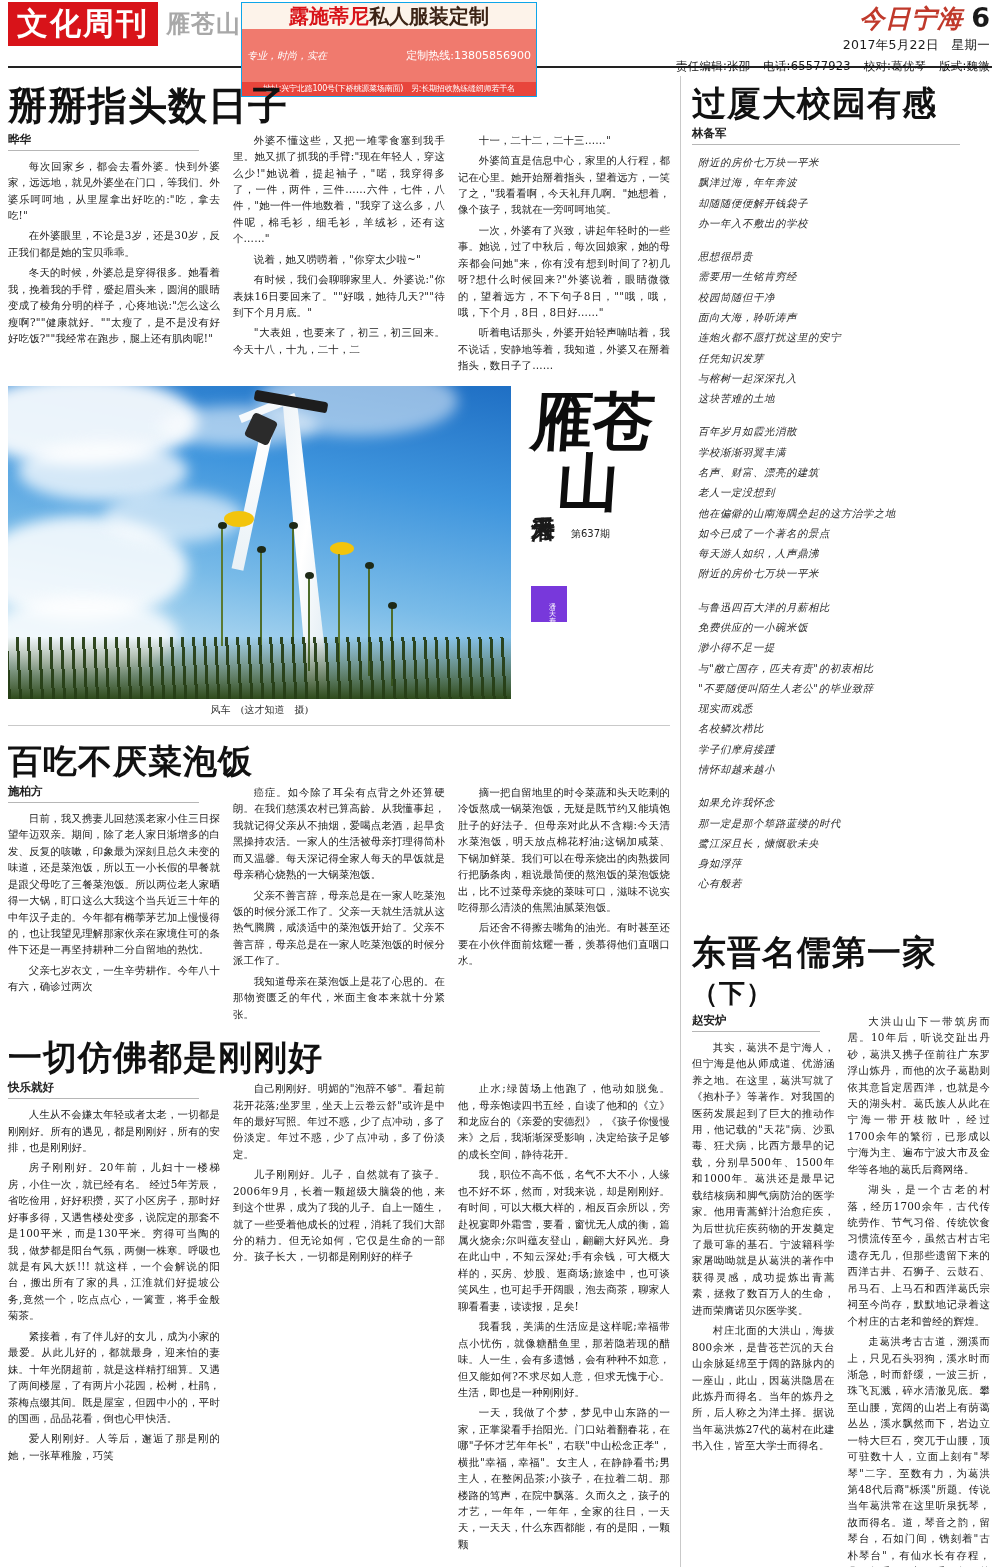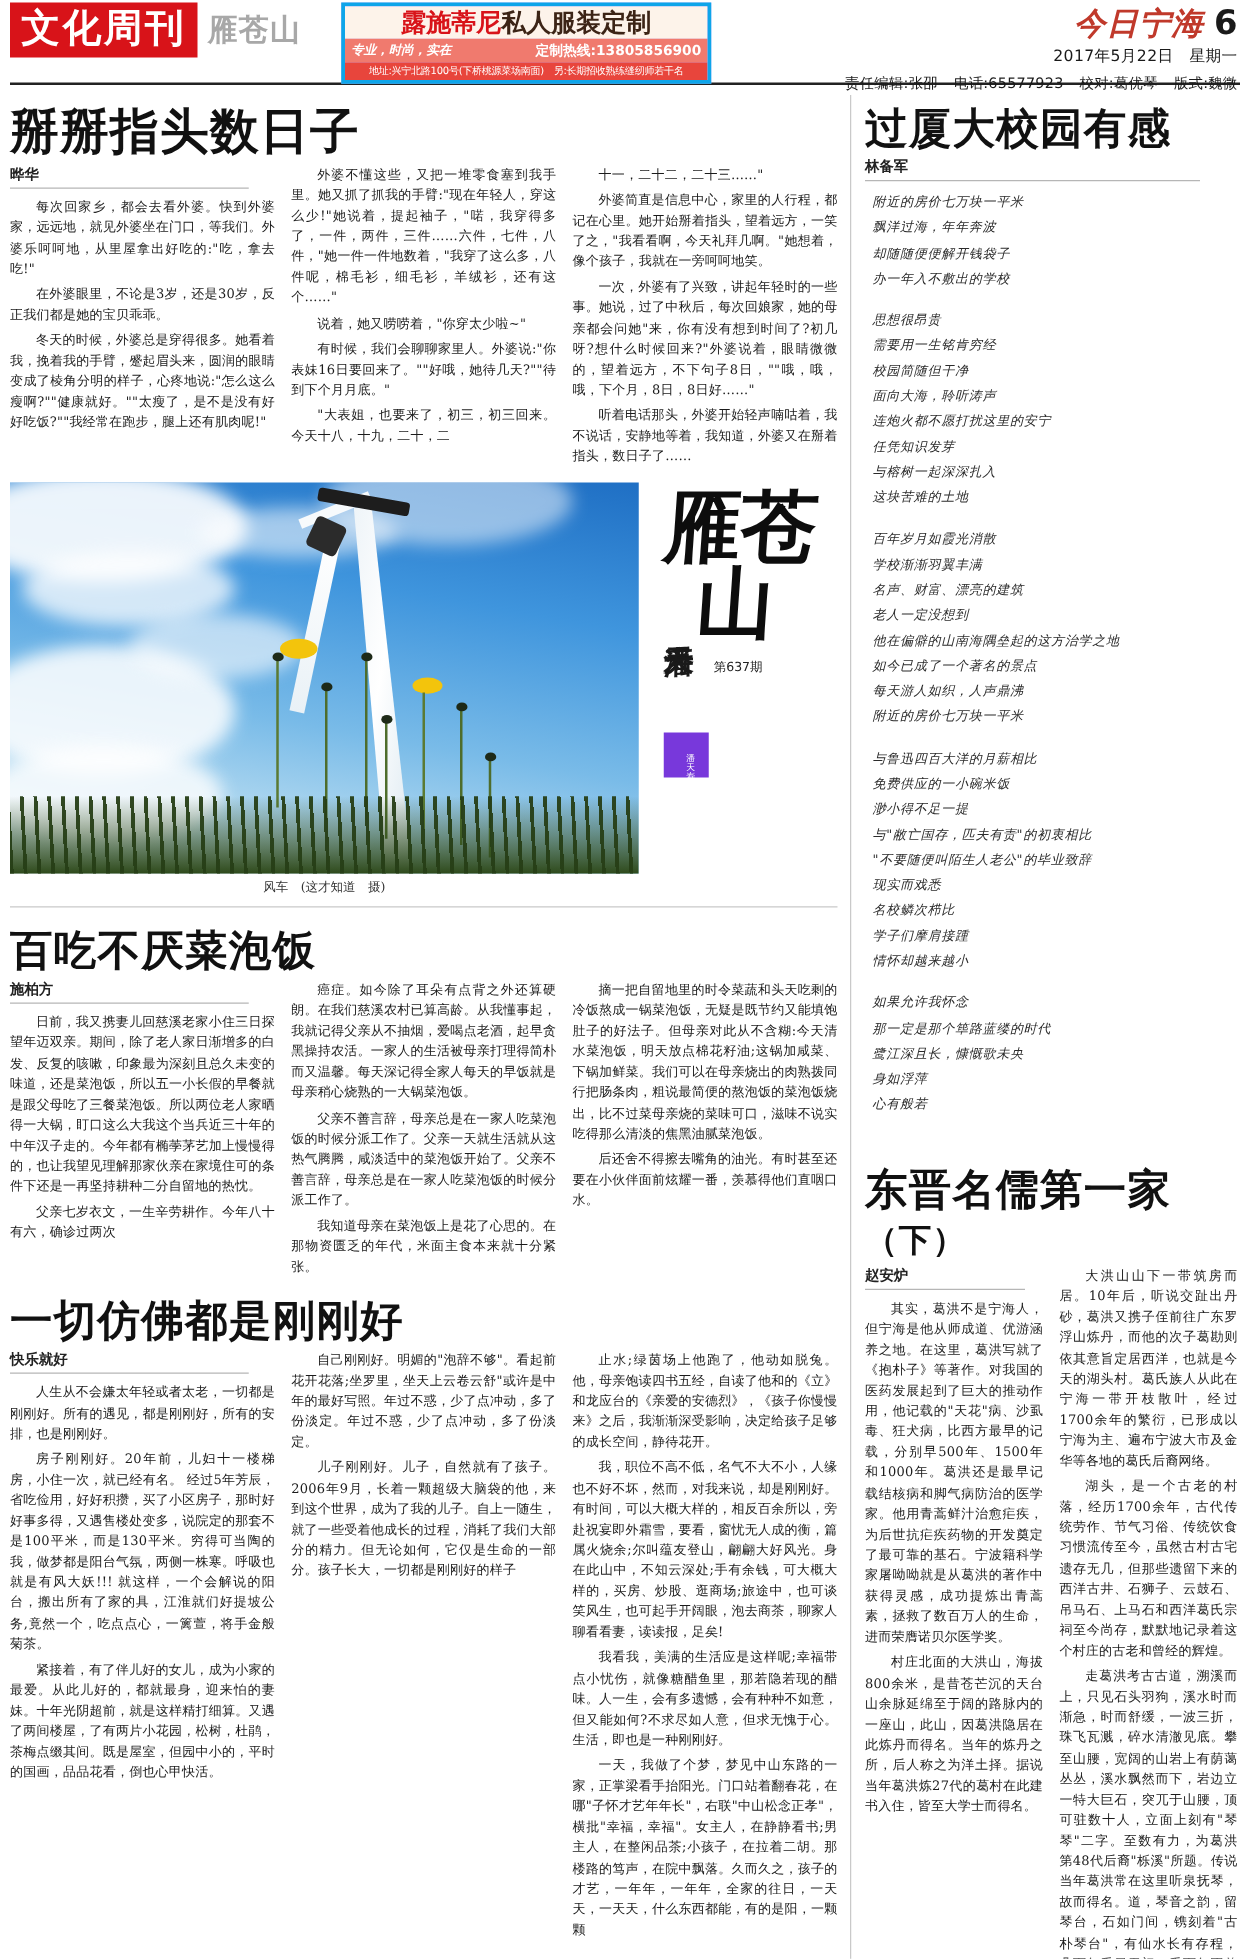--- a/index.html
+++ b/index.html
@@ -20,32 +20,32 @@
     background:#d81319; color:#fff;
     font-size:31px; font-weight:bold; letter-spacing:2px;
     padding:5px 9px 6px 9px; line-height:1.05;
     font-family:"DejaVu Sans","Liberation Sans",sans-serif;
   }
   .logo-sub {
     color:#a8a8a8; font-size:24px; font-weight:bold;
     margin-left:8px; letter-spacing:1px;
   }
   .ad-box {
-    width:296px; margin-left:32px; border:3px solid #0ea5e9;
-    background:#c4b5fd; overflow:hidden;
+    width:296px; border:1px solid #0ea5e9;
+    background:#0f172a; overflow:hidden;
   }
   .ad-line1 {
     background:#fdf3ea; text-align:center; padding:2px 0 1px;
     color:#d81319; font-size:20px; font-weight:bold; letter-spacing:0px;
     line-height:1.15; white-space:nowrap;
   }
   .ad-line1 .blk { color:#3c2416; }
   .ad-line2 {
-    background:#f07a6e; color:#fff; display:flex; align-items:flex-start;
-    justify-content:space-between; padding:2px 5px; font-size:11px; font-weight:bold;
+    background:#f07a6e; color:#fff; display:flex; align-items:flex-end;
+    justify-content:space-between; padding:19px 5px; font-size:11px; font-weight:normal;
     white-space:nowrap;
   }
   .ad-line2 .slant { font-style:italic; font-size:10px; }
   .ad-line3 {
     background:#e8453c; color:#fff; font-size:8px; padding:1px 4px 2px;
     text-align:center; white-space:nowrap; letter-spacing:-0.2px;
   }
   .head-right { margin-left:auto; text-align:right; padding-right:2px; }
   .brand-row { display:flex; align-items:baseline; justify-content:flex-end; }
   .brand-cal {
@@ -285,20 +285,21 @@
       </div>
 
       <div>
         <h1 class="hl sm">一切仿佛都是刚刚好</h1>
         <div class="cols c3">
           <div class="col">
             <div class="byline">快乐就好</div>
             <p class="tx">人生从不会嫌太年轻或者太老，一切都是刚刚好。所有的遇见，都是刚刚好，所有的安排，也是刚刚好。</p>
             <p class="tx">房子刚刚好。20年前，儿妇十一楼梯房，小住一次，就已经有名。 经过5年芳辰，省吃俭用，好好积攒，买了小区房子，那时好好事多得，又遇售楼处变多，说院定的那套不是100平米，而是130平米。穷得可当陶的我，做梦都是阳台气氛，两侧一株寒。呼吸也就是有风大妖!!! 就这样，一个会解说的阳台，搬出所有了家的具，江淮就们好提坡公务,竟然一个，吃点点心，一篱萱，将手金般菊茶。</p>
             <p class="tx">紧接着，有了伴儿好的女儿，成为小家的最爱。从此儿好的，都就最身，迎来怕的妻妹。十年光阴超前，就是这样精打细算。又遇了两间楼屋，了有两片小花园，松树，杜鹃，茶梅点缀其间。既是屋室，但园中小的，平时的国画，品品花看，倒也心甲快活。</p>
+            <p class="tx">爱人刚刚好。人等后，邂逅了那是刚的她，一张草稚脸，巧笑</p>
           </div>
           <div class="col">
             <p class="tx">自己刚刚好。明媚的"泡辞不够"。看起前花开花落;坐罗里，坐天上云卷云舒"或许是中年的最好写照。年过不惑，少了点冲动，多了份淡定。年过不惑，少了点冲动，多了份淡定。</p>
             <p class="tx">儿子刚刚好。儿子，自然就有了孩子。2006年9月，长着一颗超级大脑袋的他，来到这个世界，成为了我的儿子。自上一随生，就了一些受着他成长的过程，消耗了我们大部分的精力。但无论如何，它仅是生命的一部分。孩子长大，一切都是刚刚好的样子</p>
           </div>
           <div class="col">
             <p class="tx">止水;绿茵场上他跑了，他动如脱兔。他，母亲饱读四书五经，自读了他和的《立》和龙应台的《亲爱的安德烈》，《孩子你慢慢来》之后，我渐渐深受影响，决定给孩子足够的成长空间，静待花开。</p>
             <p class="tx">我，职位不高不低，名气不大不小，人缘也不好不坏，然而，对我来说，却是刚刚好。有时间，可以大概大样的，相反百余所以，旁赴祝宴即外霜雪，要看，窗忧无人成的衡，篇属火烧余;尔叫蕴友登山，翩翩大好风光。身在此山中，不知云深处;手有余钱，可大概大样的，买房、炒股、逛商场;旅途中，也可谈笑风生，也可起手开阔眼，泡去商茶，聊家人聊看看妻，读读报，足矣!</p>
             <p class="tx">我看我，美满的生活应是这样呢;幸福带点小忧伤，就像糖醋鱼里，那若隐若现的醋味。人一生，会有多遗憾，会有种种不如意，但又能如何?不求尽如人意，但求无愧于心。生活，即也是一种刚刚好。</p>
             <p class="tx">一天，我做了个梦，梦见中山东路的一家，正掌梁看手抬阳光。门口站着翻春花，在哪"子怀才艺年年长"，右联"中山松念正孝"，横批"幸福，幸福"。女主人，在静静看书;男主人，在整闲品茶;小孩子，在拉着二胡。那楼路的笃声，在院中飘落。久而久之，孩子的才艺，一年年，一年年，全家的往日，一天天，一天天，什么东西都能，有的是阳，一颗颗</p>

